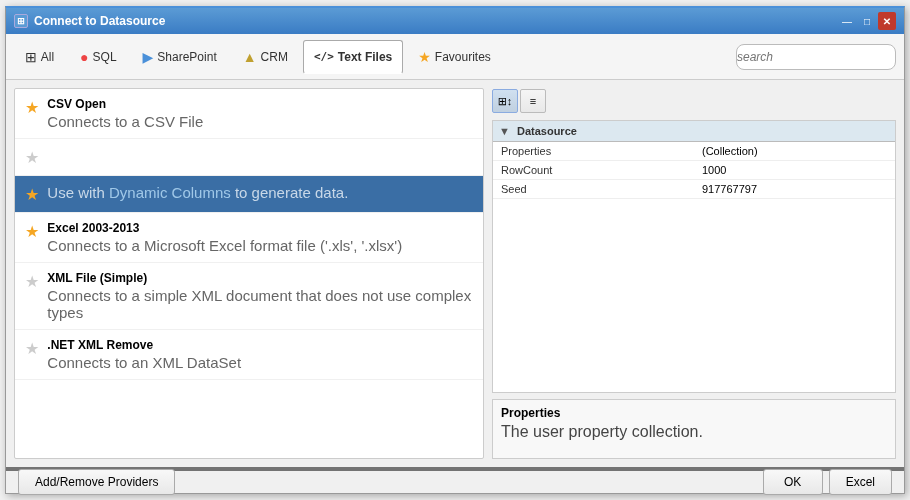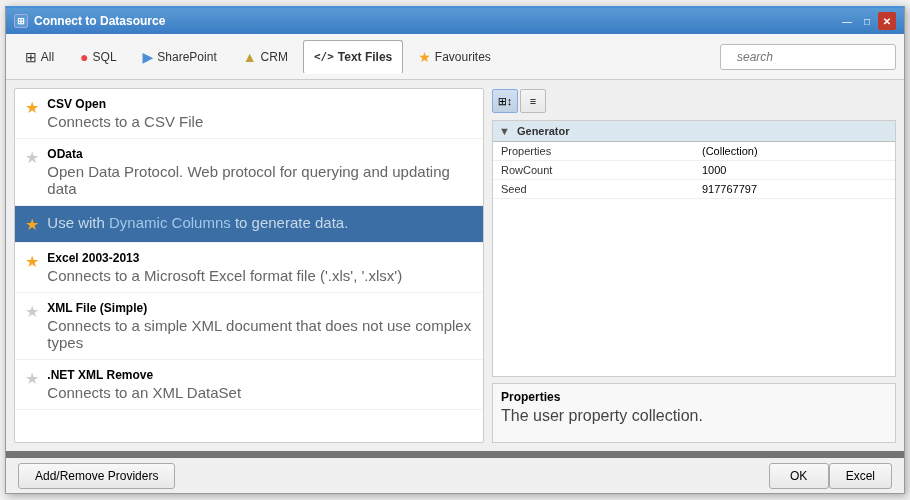--- a/index.html
+++ b/index.html
@@ -110,23 +110,23 @@
       font-weight: 600;
     }
 
     .tab-icon {
       font-size: 14px;
     }
 
     .search-box {
       margin-left: auto;
       border: 1px solid #bbb;
-      border-radius: 3px;
-      padding: 4px 16px;
-      width: 176px;
+      border-radius: 8px;
+      padding: 4px 0;
+      width: 160px;
       font-size: 12px;
       color: #999;
       background: white;
       font-style: italic;
       height: 26px;
     }
 
     .content-area {
       display: flex;
       flex: 1;
@@ -264,27 +264,27 @@
       font-weight: 700;
       font-size: 12px;
       margin-bottom: 3px;
     }
     .prop-desc-text {
       font-size: 16px;
       color: #444;
     }
 
     .bottom-bar {
-      border-top: 7px solid #737373;
+      border-top: 4px solid #737373;
       padding: 6px 12px;
       display: flex;
       justify-content: space-between;
       align-items: center;
       background: #f0f0f0;
-      height: 42px;
+      height: 26px;
     }
 
     .btn {
       padding: 4px 16px;
       border: 1px solid #aaa;
       border-radius: 3px;
       background: linear-gradient(to bottom, #f8f8f8, #e8e8e8);
       cursor: pointer;
       font-size: 12px;
       height: 26px;
@@ -293,20 +293,21 @@
     .btn-ok {
       background: linear-gradient(to bottom, #f8f8f8, #e8e8e8);
       min-width: 60px;
     }
     .btn-cancel {
       min-width: 60px;
     }
 
     .bottom-right {
       display: flex;
+      gap: 6px;
       justify-content: center;
     }
   </style>
 </head>
 <body>
 
 <div class="window">
 
   <div class="title-bar">
     <div class="title-bar-left">
@@ -355,24 +356,20 @@
       <div class="list-item">
         <span class="star-icon star-gold">★</span>
         <div class="item-text">
           <div class="item-name">CSV Open</div>
           <div class="item-desc">Connects to a CSV File</div>
         </div>
       </div>
 
       <div class="list-item">
         <span class="star-icon star-gray">★</span>
-        <div class="item-text">
-          <div class="item-name">OData</div>
-          <div class="item-desc">Open Data Protocol. Web protocol for querying and updating data</div>
-        </div>
       </div>
 
       <div class="list-item selected">
         <span class="star-icon star-gold">★</span>
         <div class="item-text">
           <div class="item-desc">Use with <a>Dynamic Columns</a> to generate data.</div>
         </div>
       </div>
 
       <div class="list-item">
@@ -411,21 +408,21 @@
           <span>≡</span>
         </button>
       </div>
 
       <div class="prop-grid">
         <table>
           <tbody>
             <tr class="group-header">
               <td colspan="2">
                 <span class="group-toggle">▼</span>
-                <span>Generator</span>
+                <span>Datasource</span>
               </td>
             </tr>
             <tr class="prop-row">
               <td class="prop-name">Properties</td>
               <td class="prop-value">(Collection)</td>
             </tr>
             <tr class="prop-row">
               <td class="prop-name">RowCount</td>
               <td class="prop-value">1000</td>
             </tr>

